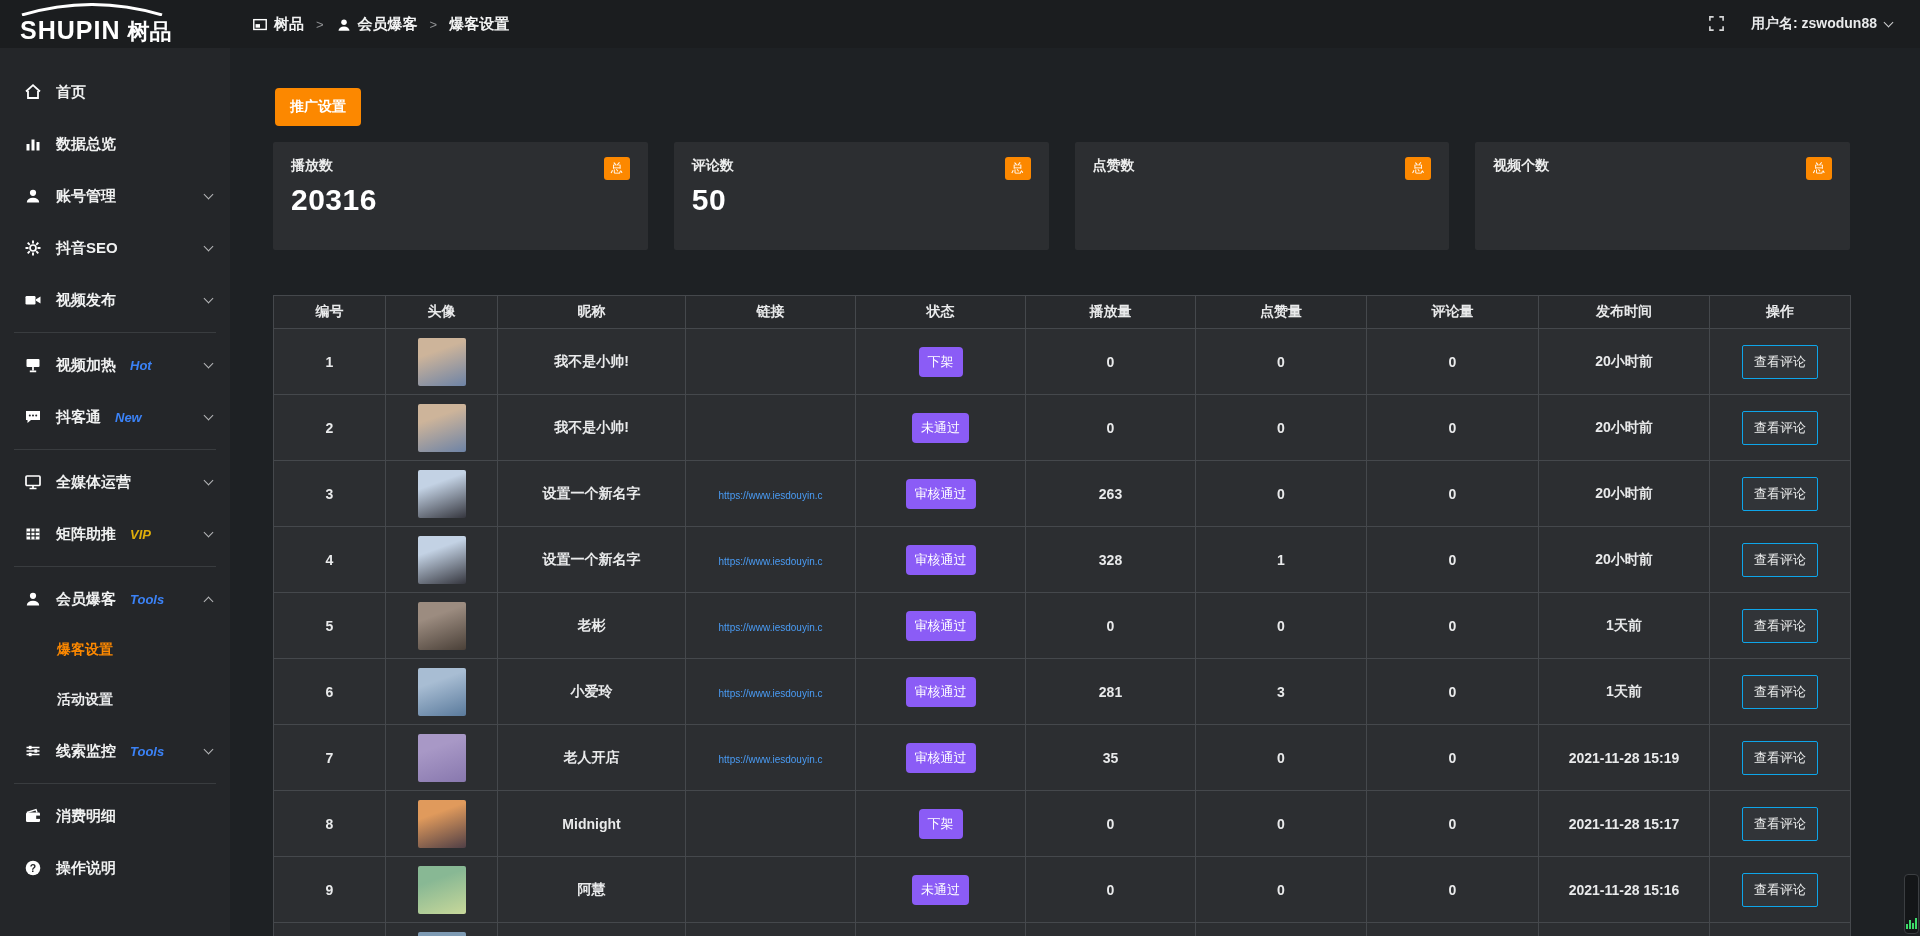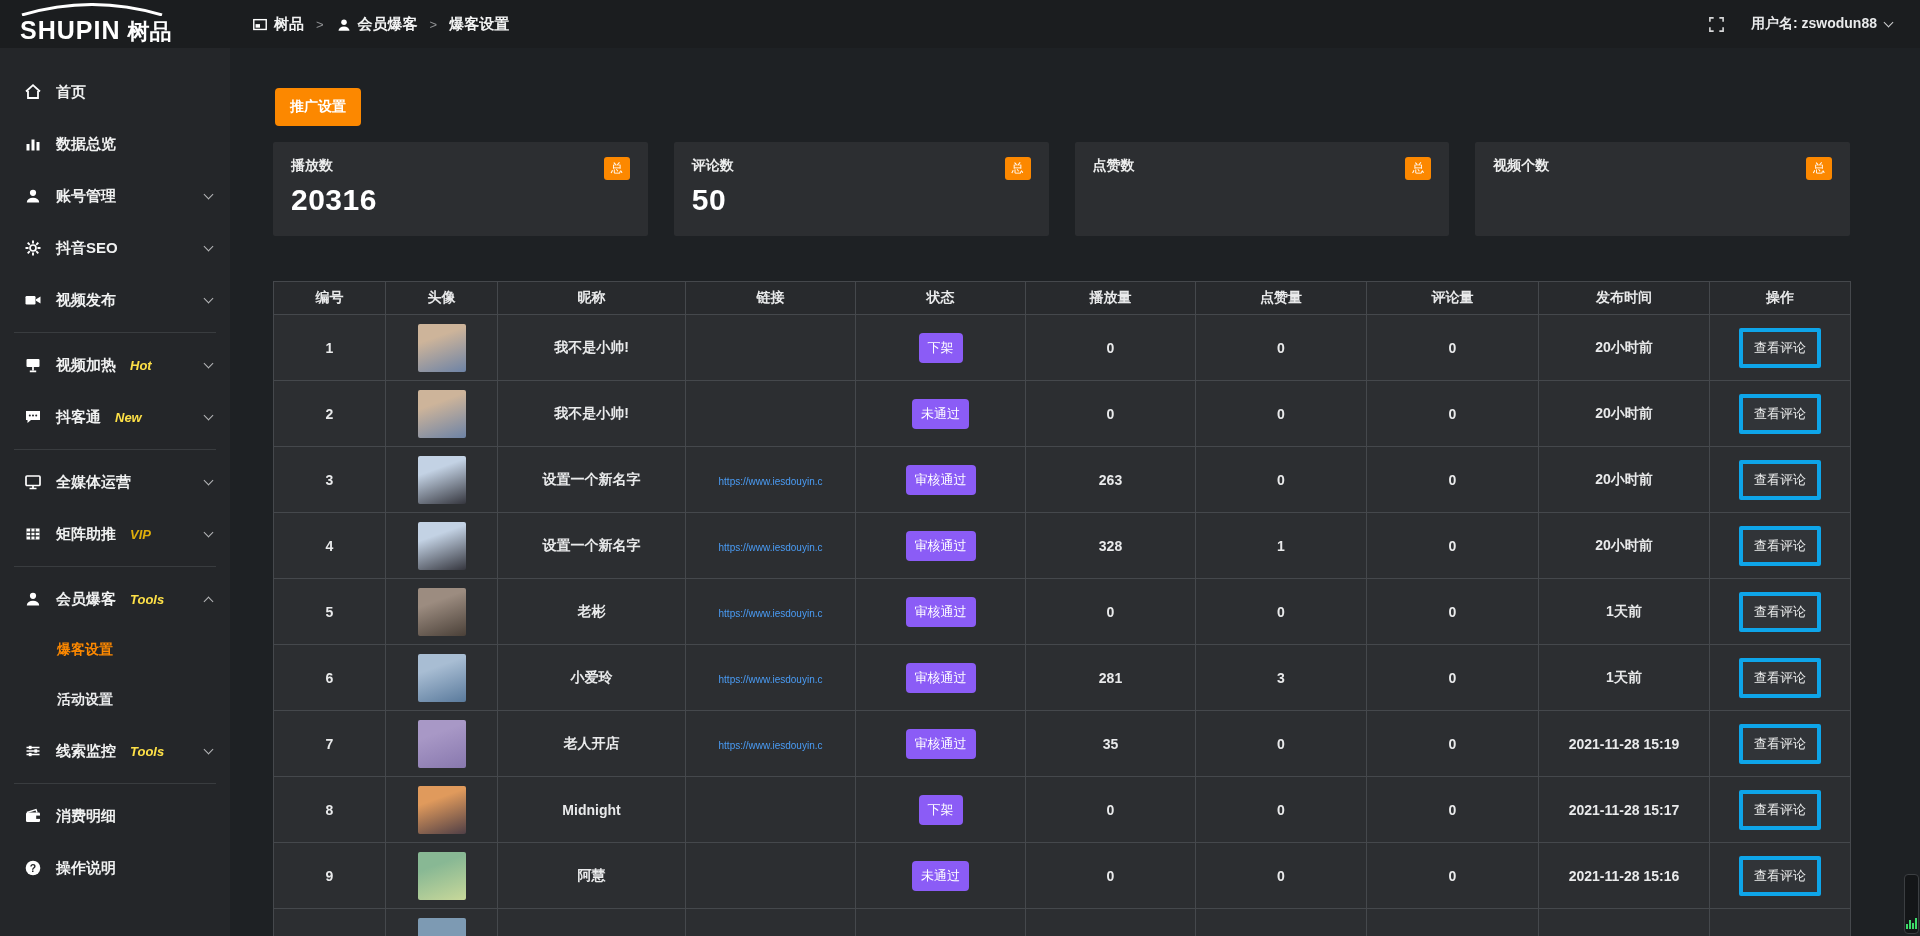--- a/index.html
+++ b/index.html
@@ -12,65 +12,65 @@
   .topbar { height:48px; background:#1b1d1f; display:flex; align-items:center; }
   .logo { width:230px; height:48px; position:relative; display:flex; align-items:flex-end;
           padding:0 0 5px 20px; cursor:pointer; flex-shrink:0; }
   .logo-arc { position:absolute; top:3px; left:18px; }
   .logo-en { font-size:25px; font-weight:800; letter-spacing:1px; line-height:1; color:#fff; }
   .logo-cn { font-size:22px; font-weight:800; margin-left:7px; line-height:1; color:#fff; }
   .breadcrumb { display:flex; align-items:center; margin-left:22px; font-size:15px; }
   .crumb { display:flex; align-items:center; gap:6px; font-weight:600; color:#f2f3f3; cursor:pointer; }
   .crumb.current { cursor:default; }
   .crumb-sep { color:#8f9193; margin:0 12px; font-size:13px; }
-  .topbar-right { margin-left:auto; display:flex; align-items:flex-end; padding-right:28px; gap:26px; }
+  .topbar-right { margin-left:auto; display:flex; align-items:flex-start; padding-right:28px; gap:26px; }
   .fs-btn { cursor:pointer; display:flex; }
   .username { font-size:14px; font-weight:600; display:flex; align-items:center; gap:8px; cursor:pointer; }
   .caret-down { width:7px; height:7px; border-right:1.8px solid #cfd0d1; border-bottom:1.8px solid #cfd0d1;
                 transform:rotate(45deg); margin-top:-4px; }
   
   .layout { display:flex; height:888px; }
   .sidebar { width:230px; background:#242629; flex-shrink:0; padding-top:18px; overflow:hidden; }
   .nav-item { height:52px; display:flex; align-items:center; padding:0 18px 0 24px;
               font-size:15px; font-weight:600; cursor:pointer; color:#f0f1f1; }
   .nav-icon { width:18px; height:18px; margin-right:14px; display:inline-flex; flex-shrink:0; }
   .nav-icon svg { width:18px; height:18px; }
   .nav-tag { font-size:13px; font-style:italic; font-weight:700; margin-left:14px; }
-  .nav-tag.red { color:#fde047; }
+  .nav-tag.red { color:#3b82f6; }
   .nav-tag.gold { color:#dfae0a; }
   .nav-caret { margin-left:auto; width:7px; height:7px; border-right:1.8px solid #b5b6b8;
                border-bottom:1.8px solid #b5b6b8; transform:rotate(45deg); margin-top:-3px; flex-shrink:0;}
   .nav-caret.up { transform:rotate(225deg); margin-top:4px; }
   .nav-sub { height:50px; display:flex; align-items:center; padding-left:57px;
              font-size:14px; font-weight:600; cursor:pointer; color:#e9eaeb; }
   .nav-sub.active { color:#fc8800; }
   .nav-divider { border-top:1px solid #393c3f; margin:6px 14px; }
   
   .content { flex:1; padding:40px 70px 0 43px; overflow:hidden; }
   .promo-btn { margin-left:2px; background:#fc8800; color:#fff; border:none; border-radius:4px;
                font-size:14px; font-weight:600; padding:10px 15px; cursor:pointer;
                font-family:inherit; }
   .stats-row { display:flex; gap:26px; margin-top:16px; }
-  .stat-card { flex:1; background:#2c2e31; height:94px; border-radius:2px; padding:15px 18px; }
+  .stat-card { flex:1; background:#2c2e31; height:108px; border-radius:2px; padding:15px 18px; }
   .stat-top { display:flex; justify-content:space-between; align-items:flex-start; }
   .stat-label { font-size:14px; font-weight:600; color:#eceded; }
   .stat-badge { background:#fc8800; color:#fff; font-size:12px; padding:3px 7px; border-radius:3px; }
   .stat-value { font-size:30px; font-weight:600; margin-top:3px; letter-spacing:.5px; color:#fff; }
   
   .table-wrap { margin-top:45px; }
   table { border-collapse:collapse; table-layout:fixed; width:1577px; background:#2c2e31; }
   th,td { border:1px solid #45484c; text-align:center; font-size:14px; color:#e9eaeb;
           overflow:hidden; white-space:nowrap; }
   th { height:33px; background:#282a2d; font-weight:600; }
   td { height:66px; font-weight:600; }
   .avatar { width:48px; height:48px; border-radius:2px; margin:0 auto; }
   .link-text { color:#4a9cf5; font-weight:400; font-size:10px; cursor:pointer; }
   .status-badge { display:inline-block; background:#8b5cf6; color:#fff; font-size:13px;
                   padding:6px 9px; border-radius:4px; font-weight:400; cursor:pointer; }
-  .action-btn { background:#313438; border:4px solid #0ea5e9; color:#eceded; font-size:13px;
+  .action-btn { background:#313438; border:1px solid #0ea5e9; color:#eceded; font-size:13px;
                 padding:7px 11px; border-radius:2px; cursor:pointer; font-family:inherit; }
   
   .floating-widget { position:fixed; right:1px; bottom:2px; width:15px; height:60px;
                      background:#141618; border:1px solid #3c3f42; border-radius:4px;
                      display:flex; align-items:flex-end; justify-content:center;
                      padding-bottom:4px; cursor:pointer; }
   .fw-bars { display:flex; gap:1px; align-items:flex-end; }
   .fw-bars i { display:block; width:2px; background:#3ddc6a; }
 </style>
 </head>

